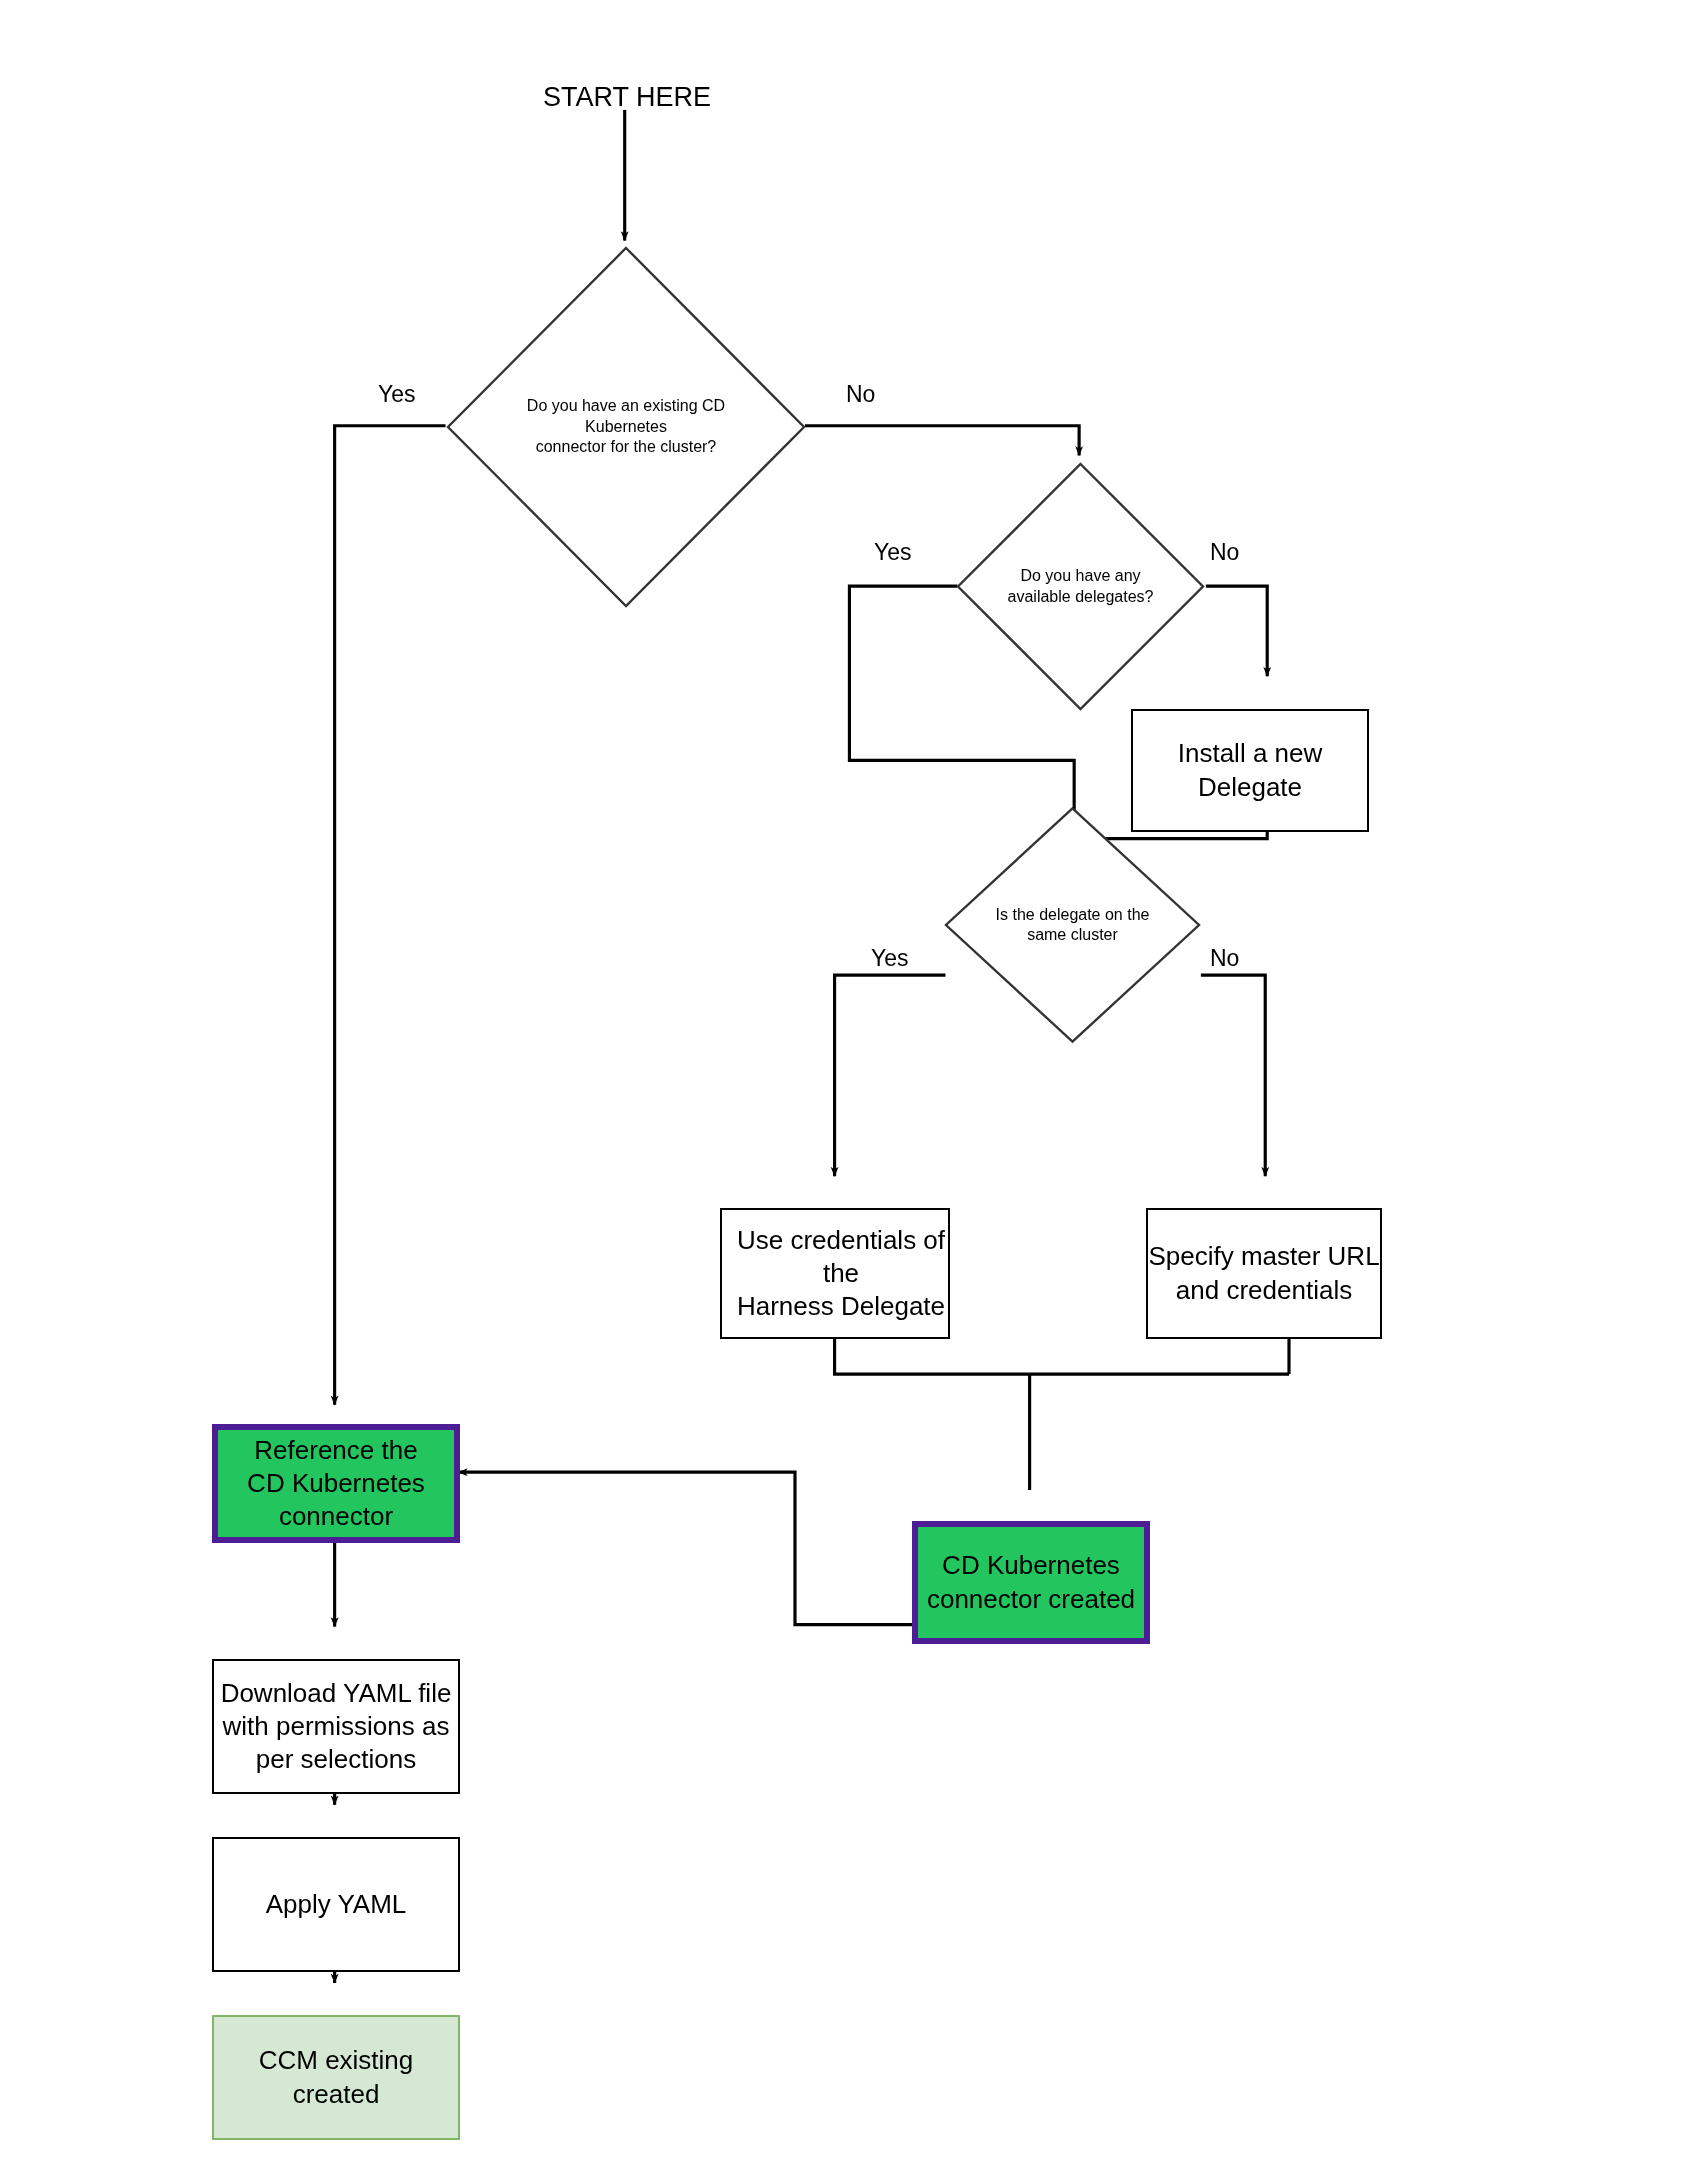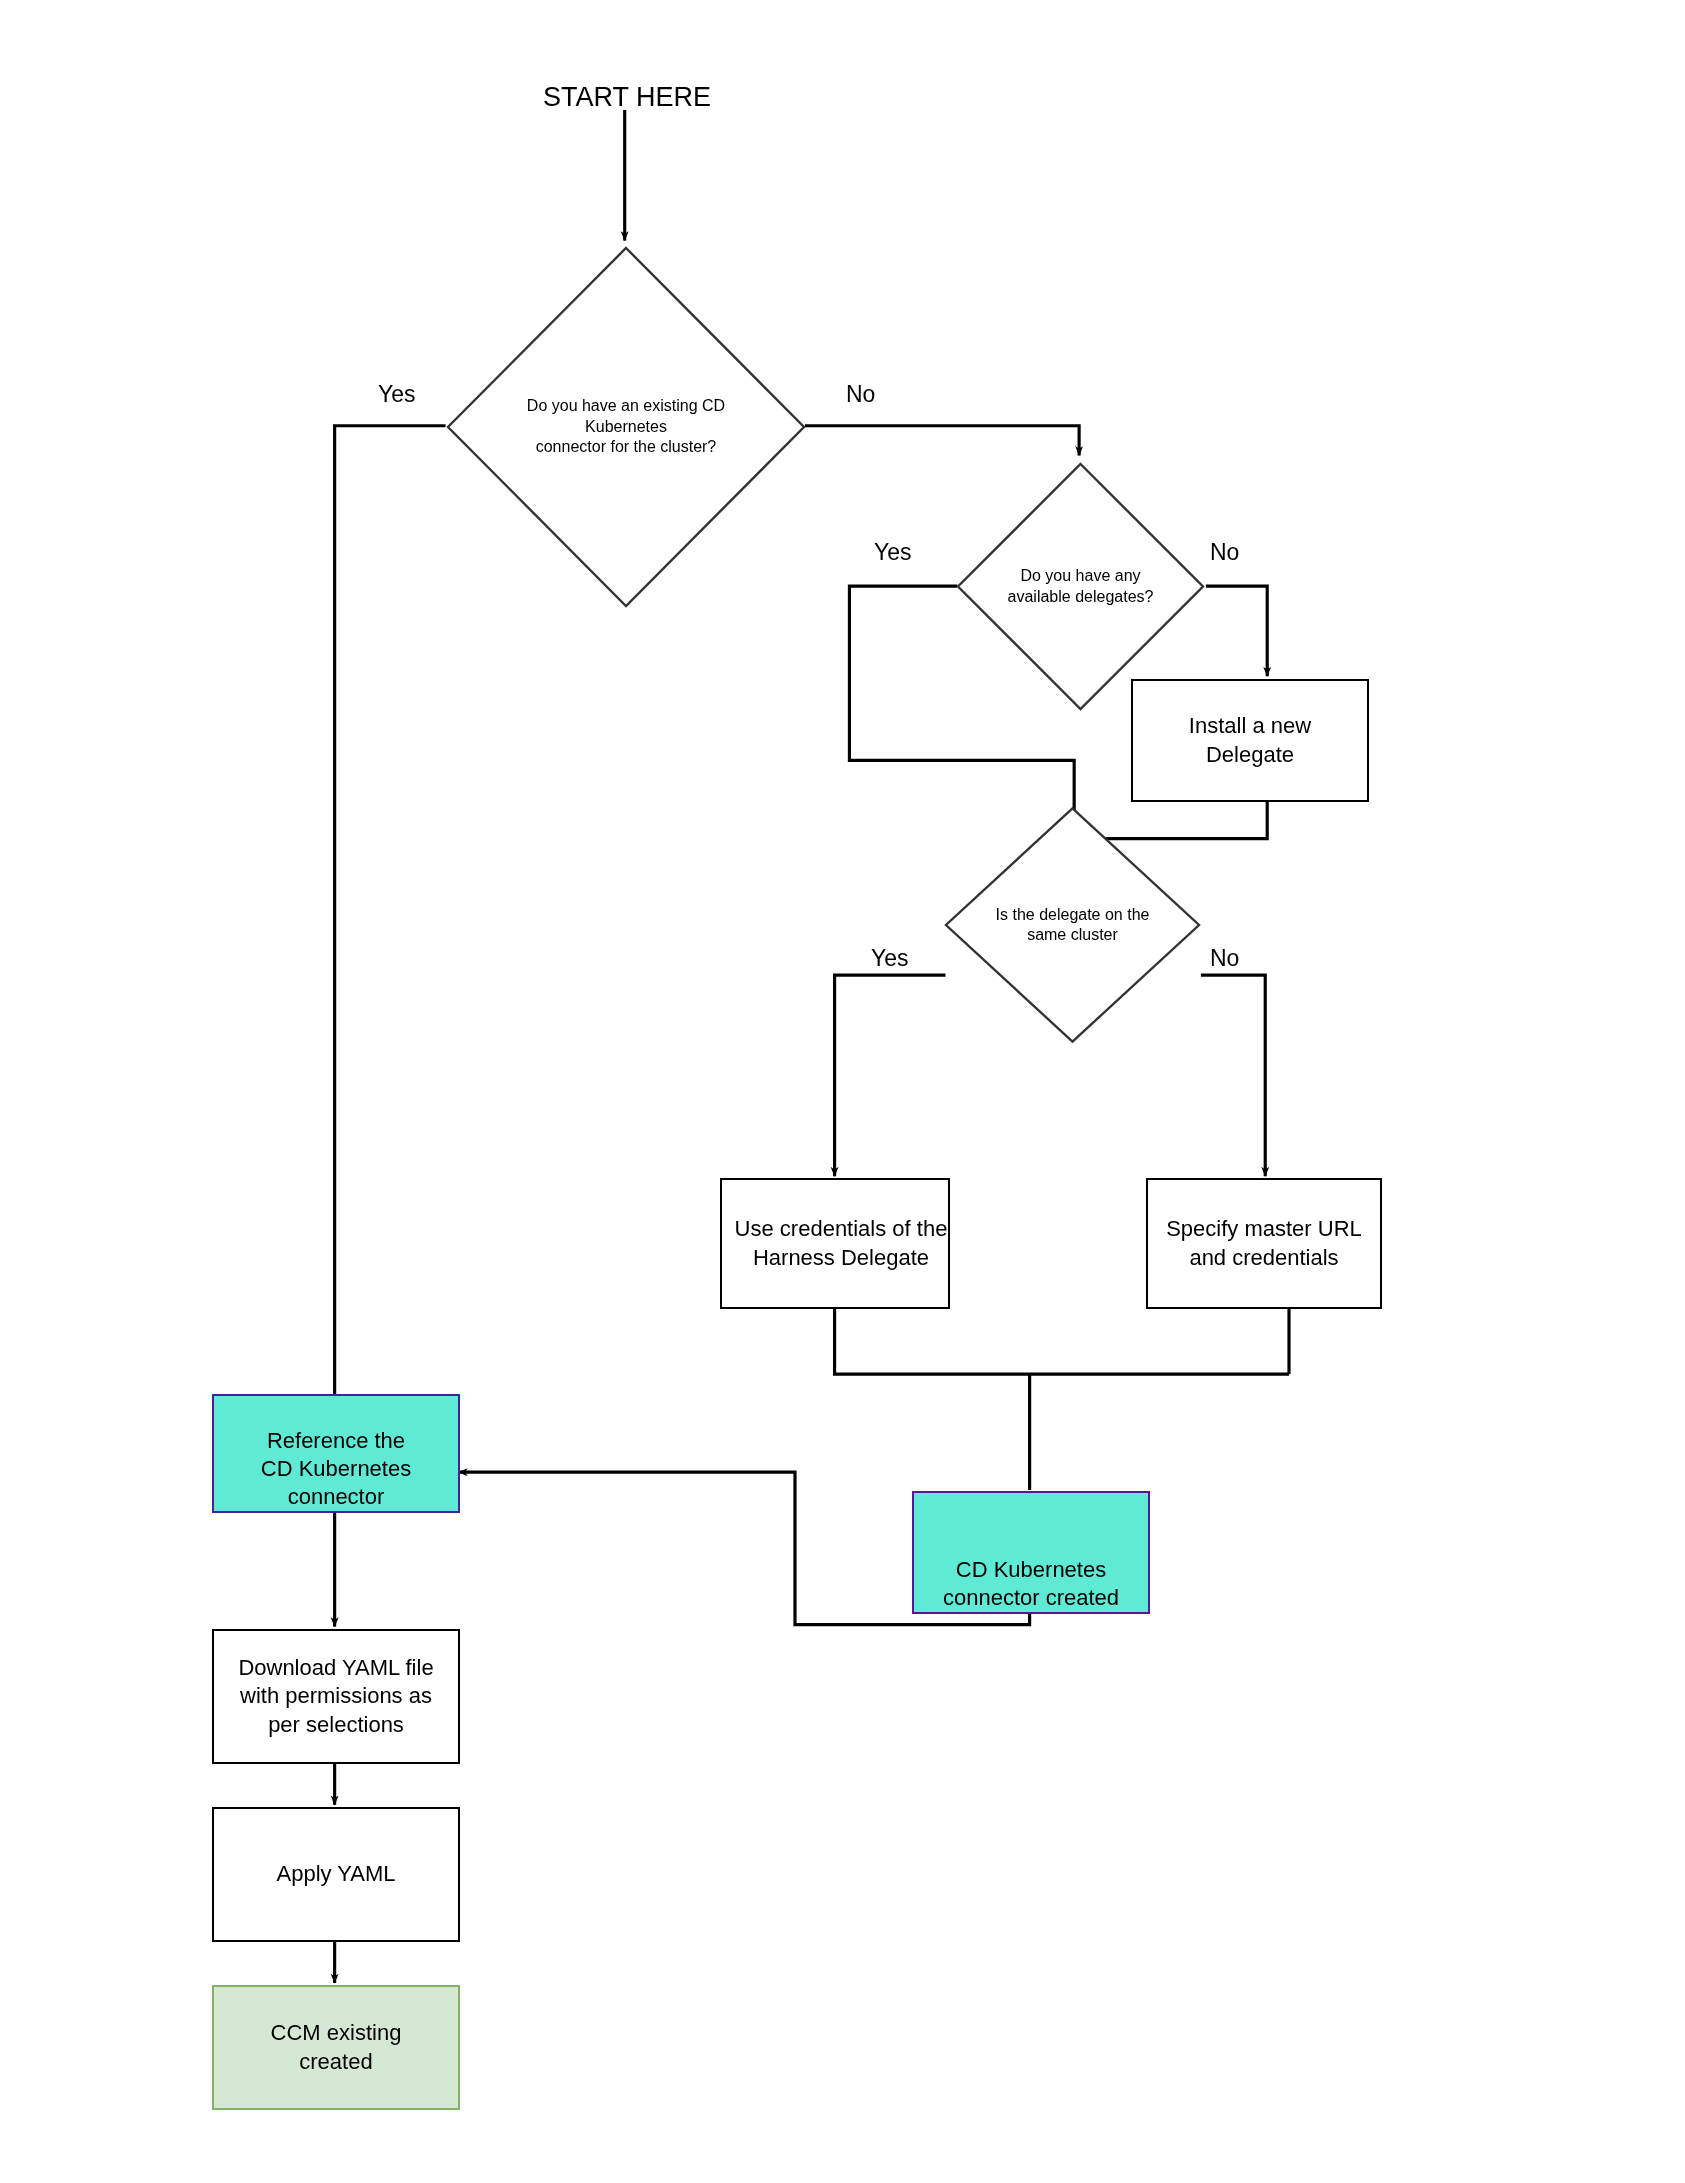--- a/index.html
+++ b/index.html
@@ -25,32 +25,32 @@
     height: 2184px;
     pointer-events: none;
   }
   .node {
     position: absolute;
     box-sizing: border-box;
     display: flex;
     align-items: center;
     justify-content: center;
     text-align: center;
-    font-size: 22px;
+    font-size: 26px;
     line-height: 1.28;
     color: #000000;
+    margin-top: 30px;
   }
   .box {
     border: 2px solid #000000;
     background: #ffffff;
   }
   .box-yellow {
-    border: 2px solid #4c1d95;
-    background: #5eead4;
-    align-items: flex-end;
+    border: 6px solid #4c1d95;
+    background: #22c55e;
   }
   .box-green {
     border: 2px solid #82b366;
     background: #d5e8d4;
   }
   .diamond-wrap {
     position: absolute;
   }
   .diamond-wrap svg {
     position: absolute;

